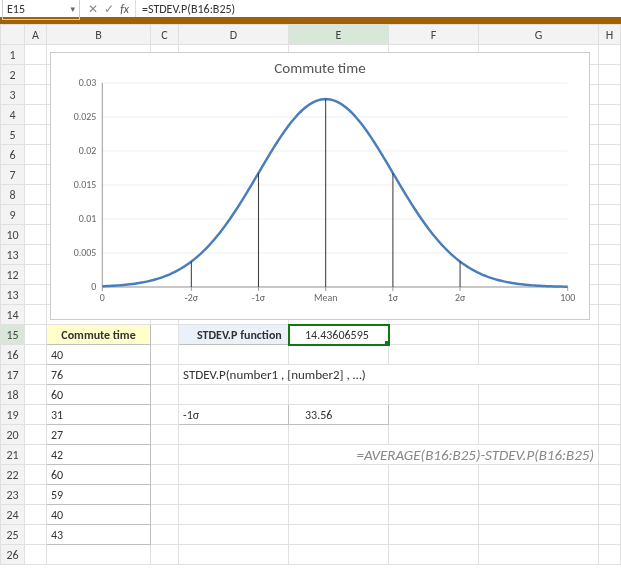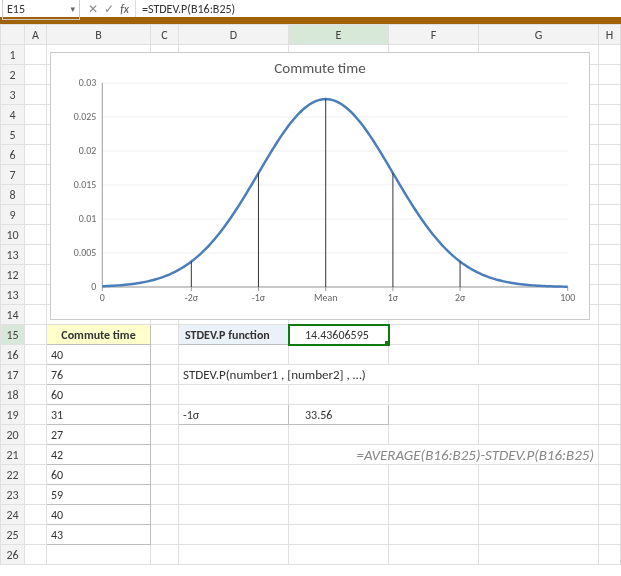--- a/index.html
+++ b/index.html
@@ -26,21 +26,21 @@
   .colD { width: 110px; }
   .colE { width: 100px; }
   .colF { width: 90px; }
   .colG { width: 120px; }
   .colH { width: 22px; }
   td { padding: 0 4px; background: #fff; }
 
   
   .header-cell { background: #ffffcc !important; font-weight: bold; text-align: center; border: 1px solid #bfbfbf !important; }
   .data-cell { border: 1px solid #bfbfbf !important; }
-  .label-cell { background: #eaf1f8 !important; border: 1px solid #bfbfbf !important; font-weight: bold; padding-left: 6px; }
+  .label-cell { background: #eaf1f8 !important; border: 1px solid #bfbfbf !important; font-weight: bold; padding-left: 18px; }
   .label-cell-plain { border: 1px solid #bfbfbf !important; padding-left: 4px; }
   .value-cell { border: 1px solid #bfbfbf !important; padding-left: 16px; }
 
   
   .active-cell { outline: 2px solid #0f7b0f; outline-offset: -1px; position: relative; }
   .active-cell::after { content: ""; position: absolute; right: -3px; bottom: -3px; width: 6px; height: 6px; background: #0f7b0f; }
 
   
   th.active-hdr { background: #d8e8d8; }
 

